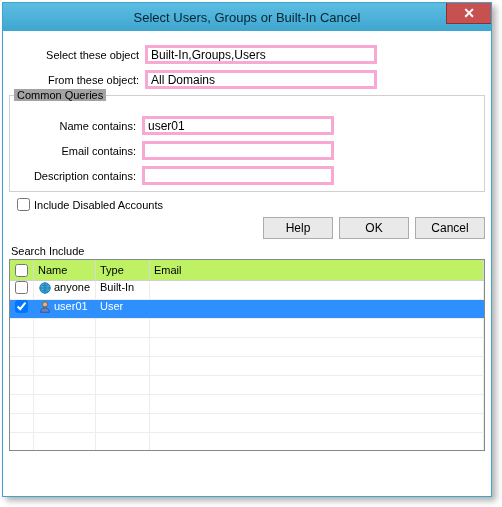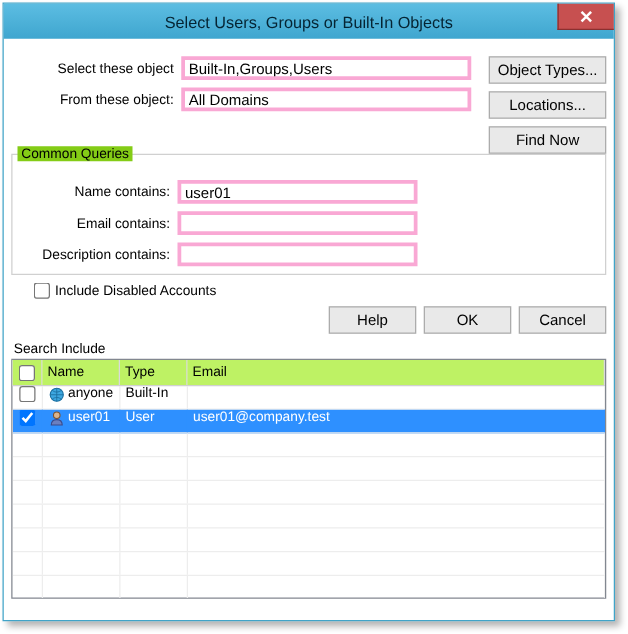--- a/index.html
+++ b/index.html
@@ -7,22 +7,22 @@
   .shadow{position:absolute;left:6px;top:6px;width:490px;height:495px;background:#000;opacity:.3;filter:blur(3px)}
   .win{position:absolute;left:2px;top:2px;width:490px;height:495px;border:1px solid #40a4c8;background:#fff;box-sizing:border-box}
   .titlebar{height:28px;background:linear-gradient(#5cbde2,#3fa6cf);display:flex;align-items:center;justify-content:center;position:relative;color:#052433;font:13px "Segoe UI",Tahoma,sans-serif}
   .closebtn{position:absolute;right:0;top:0;width:44px;height:20px;background:#c75050;display:flex;align-items:center;justify-content:center;color:#fff;font:bold 14px/1 sans-serif;border:1px solid #8b2f2f;border-top:none;border-right:none}
   .client{position:absolute;left:6px;top:34px;right:6px;bottom:6px;font:11px "Segoe UI",Tahoma,sans-serif;color:#000}
   .row{display:flex;align-items:center;margin:0 0 6px 0}
   .lbl{width:130px;text-align:right;padding-right:6px}
   .tbox{height:19px;border:3px solid #f9a8d4;background:#fff;padding:0 3px;font:12px "Segoe UI",Tahoma,sans-serif;box-sizing:border-box}
   .btn{height:22px;min-width:88px;background:#e9e9e9;border:1px solid #acacac;font:12px "Segoe UI",Tahoma,sans-serif;box-sizing:border-box;padding:0 6px;cursor:pointer}
   .fieldset{border:1px solid #d0d0d0;padding:8px 6px 6px 6px;margin:0 0 6px 0}
-  .legend{position:relative;top:-15px;left:-2px;background:#84cc16;padding:0 3px;display:inline-block;margin-bottom:-10px}
-  .chk{display:flex;align-items:center;gap:4px;margin:2px 0 0 18px}
+  .legend{position:relative;top:-15px;left:-2px;background:#a3a3a3;padding:0 3px;display:inline-block;margin-bottom:-10px}
+  .chk{display:flex;align-items:center;gap:4px;margin:2px 0 0 8px}
   .chk input{width:13px;height:13px;margin:0}
   .bottombtns{display:flex;justify-content:flex-end;gap:6px;margin:6px 0}
   .results-label{margin:0 0 2px 2px}
   .grid{height:190px;border:1px solid #828790;overflow:hidden;background:#fff;display:flex;flex-direction:column}
   .ghead{display:flex;height:20px;background:#fff;border-bottom:1px solid #d0d0d0}
   .gh{border-right:1px solid #d9d9d9;padding:2px 4px;font:11px "Segoe UI",Tahoma,sans-serif;color:#000;background:#bef264;display:flex;align-items:center;box-sizing:border-box}
   .gbody{flex:1;overflow:auto}
   .grow{display:flex;height:18px;align-items:center;border-bottom:1px solid #ededed}
   .gc{padding:0 4px;display:flex;height:100%;box-sizing:border-box;border-right:1px solid #ededed;overflow:hidden;white-space:nowrap}
   .grow.empty{border-bottom:1px solid #ededed}
@@ -38,42 +38,37 @@
   .leftcol{flex:1}
   .rightcol{display:flex;flex-direction:column;gap:6px;margin-left:8px}
 </style>
 </head>
 <body>
 
 <div class="outer">
   <div class="shadow"></div>
   <div class="win">
     <div class="titlebar">
-      <span>Select Users, Groups or Built-In Objects</span>
+      <span>Select Users, Groups or Built-In Cancel</span>
       <div class="closebtn">
         <span>✕</span>
       </div>
     </div>
 
     <div class="client">
       <div class="toprow">
         <div class="leftcol">
           <div class="row">
             <div class="lbl">Select these object</div>
             <input class="tbox" style="width: 232px;" value="Built-In,Groups,Users">
           </div>
           <div class="row">
             <div class="lbl">From these object:</div>
             <input class="tbox" style="width: 232px;" value="All Domains">
           </div>
-        </div>
-        <div class="rightcol">
-          <button class="btn">Object Types...</button>
-          <button class="btn">Locations...</button>
-          <button class="btn">Find Now</button>
         </div>
       </div>
 
       <div class="fieldset">
         <span class="legend">Common Queries</span>
         <div class="row">
           <div class="lbl" style="width:120px">Name contains:</div>
           <input class="tbox" style="width: 192px;" value="user01">
         </div>
         <div class="row">
@@ -128,21 +123,20 @@
                 <input type="checkbox" class="rowchk" checked="" style="">
               </div>
               <div class="gc col-name">
                 <span class="icon"><svg viewBox="0 0 16 16" width="14" height="14">
                     <circle cx="8" cy="5" r="3" fill="#d9b38c" stroke="#7a5230"></circle>
                     <path d="M3 14c0-3 2-5 5-5s5 2 5 5z" fill="#6b7fbf" stroke="#3a4a8a"></path>
                   </svg></span>
                 <span>user01</span>
               </div>
               <div class="gc col-type">User</div>
-              <div class="gc col-email">user01@company.test</div>
             </div>
             <div class="grow empty">
               <div class="gc col-chk"></div>
               <div class="gc col-name"></div>
               <div class="gc col-type"></div>
               <div class="gc col-email"></div>
             </div>
             <div class="grow empty">
               <div class="gc col-chk"></div>
               <div class="gc col-name"></div>

